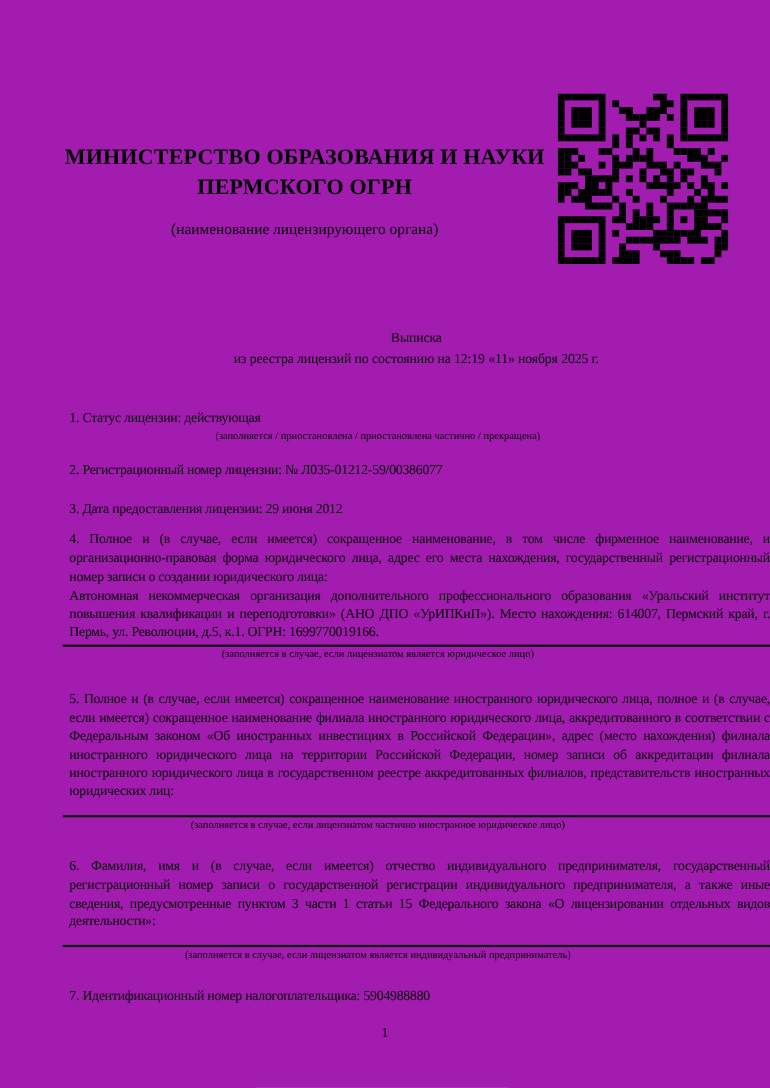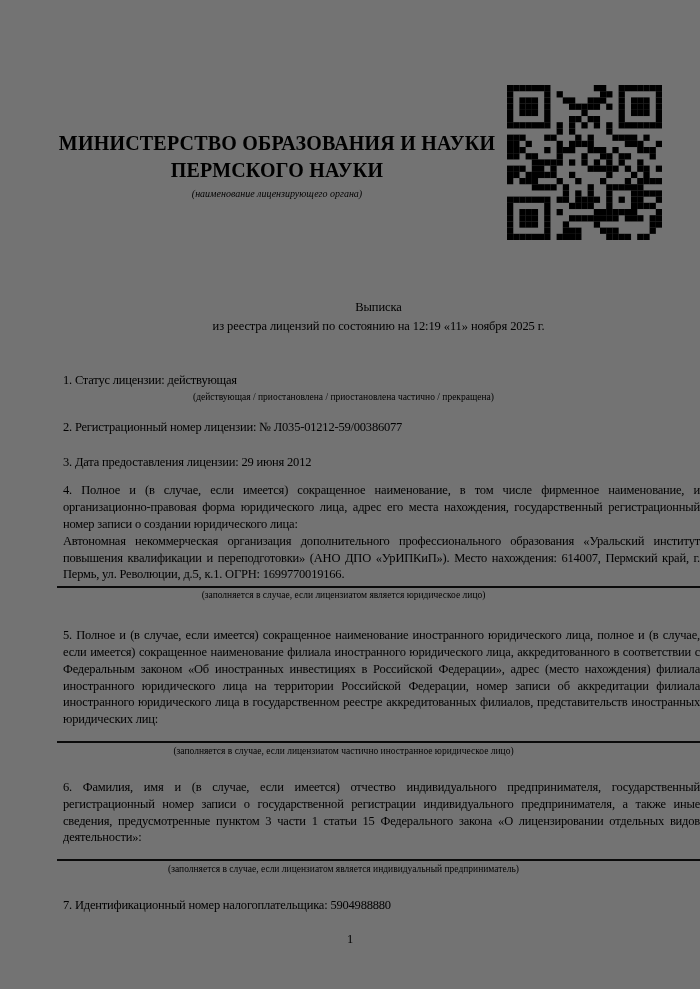--- a/index.html
+++ b/index.html
@@ -11,44 +11,43 @@
     width: 700px;
     height: 989px;
     overflow: hidden;
     font-family: "Liberation Serif", "DejaVu Serif", serif;
     color: #000000;
   }
   .page {
     position: relative;
     width: 700px;
     height: 989px;
-    background: #737373;
+    background: #a21caf;
   }
   .doc-header {
     position: relative;
     height: 240px;
   }
   .ministry {
     position: absolute;
     top: 130px;
     left: 57px;
     width: 440px;
     text-align: center;
   }
   .ministry-line {
     font-weight: bold;
     font-size: 20px;
     line-height: 27px;
     letter-spacing: 0.2px;
   }
   .ministry-caption {
-    font-size: 10px;
+    font-size: 14px;
     line-height: 12px;
-    margin-top: 4px;
-    font-style: italic;
+    margin-top: 20px;
   }
   .qr {
     position: absolute;
     top: 85px;
     right: 38px;
     width: 155px;
     height: 155px;
   }
   .qr svg { display: block; width: 155px; height: 155px; }
 
@@ -105,21 +104,21 @@
   }
 </style>
 </head>
 <body>
 
 <div class="page">
 
   <header class="doc-header">
     <div class="ministry">
       <div class="ministry-line">МИНИСТЕРСТВО ОБРАЗОВАНИЯ И НАУКИ</div>
-      <div class="ministry-line">ПЕРМСКОГО НАУКИ</div>
+      <div class="ministry-line">ПЕРМСКОГО ОГРН</div>
       <div class="ministry-caption">(наименование лицензирующего органа)</div>
     </div>
     <div class="qr">
       <svg viewBox="0 0 155 155" xmlns="http://www.w3.org/2000/svg" fill="#000000">
           <rect x="0.00" y="0.00" width="6.26" height="6.26"></rect>
           <rect x="6.20" y="0.00" width="6.26" height="6.26"></rect>
           <rect x="12.40" y="0.00" width="6.26" height="6.26"></rect>
           <rect x="18.60" y="0.00" width="6.26" height="6.26"></rect>
           <rect x="24.80" y="0.00" width="6.26" height="6.26"></rect>
           <rect x="31.00" y="0.00" width="6.26" height="6.26"></rect>
@@ -432,21 +431,21 @@
   </header>
 
   <div class="content">
 
     <div class="extract-title">
       <div>Выписка</div>
       <div>из реестра лицензий по состоянию на 12:19 «11» ноября 2025 г.</div>
     </div>
 
     <div class="item mt-item1">1. Статус лицензии: действующая</div>
-    <div class="small-caption mt-cap1">(действующая / приостановлена / приостановлена частично / прекращена)</div>
+    <div class="small-caption mt-cap1">(заполняется / приостановлена / приостановлена частично / прекращена)</div>
 
     <div class="item mt-item2">2. Регистрационный номер лицензии: № Л035-01212-59/00386077</div>
 
     <div class="item mt-item3">3. Дата предоставления лицензии: 29 июня 2012</div>
 
     <div class="para mt-item4">4. Полное и (в случае, если имеется) сокращенное наименование, в том числе фирменное наименование, и организационно-правовая форма юридического лица, адрес его места нахождения, государственный регистрационный номер записи о создании юридического лица:</div>
     <div class="para">Автономная некоммерческая организация дополнительного профессионального образования «Уральский институт повышения квалификации и переподготовки» (АНО ДПО «УрИПКиП»). Место нахождения: 614007, Пермский край, г. Пермь, ул. Революции, д.5, к.1. ОГРН: 1699770019166.</div>
     <div class="rule mt-rule4"></div>
     <div class="small-caption mt-cap4">(заполняется в случае, если лицензиатом является юридическое лицо)</div>
 

